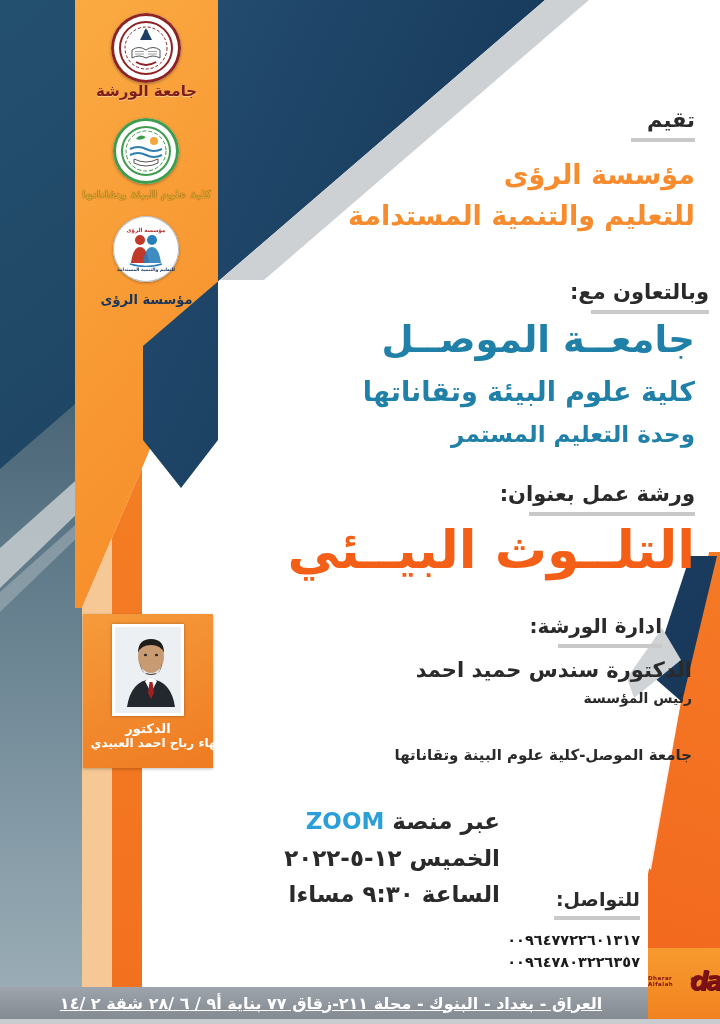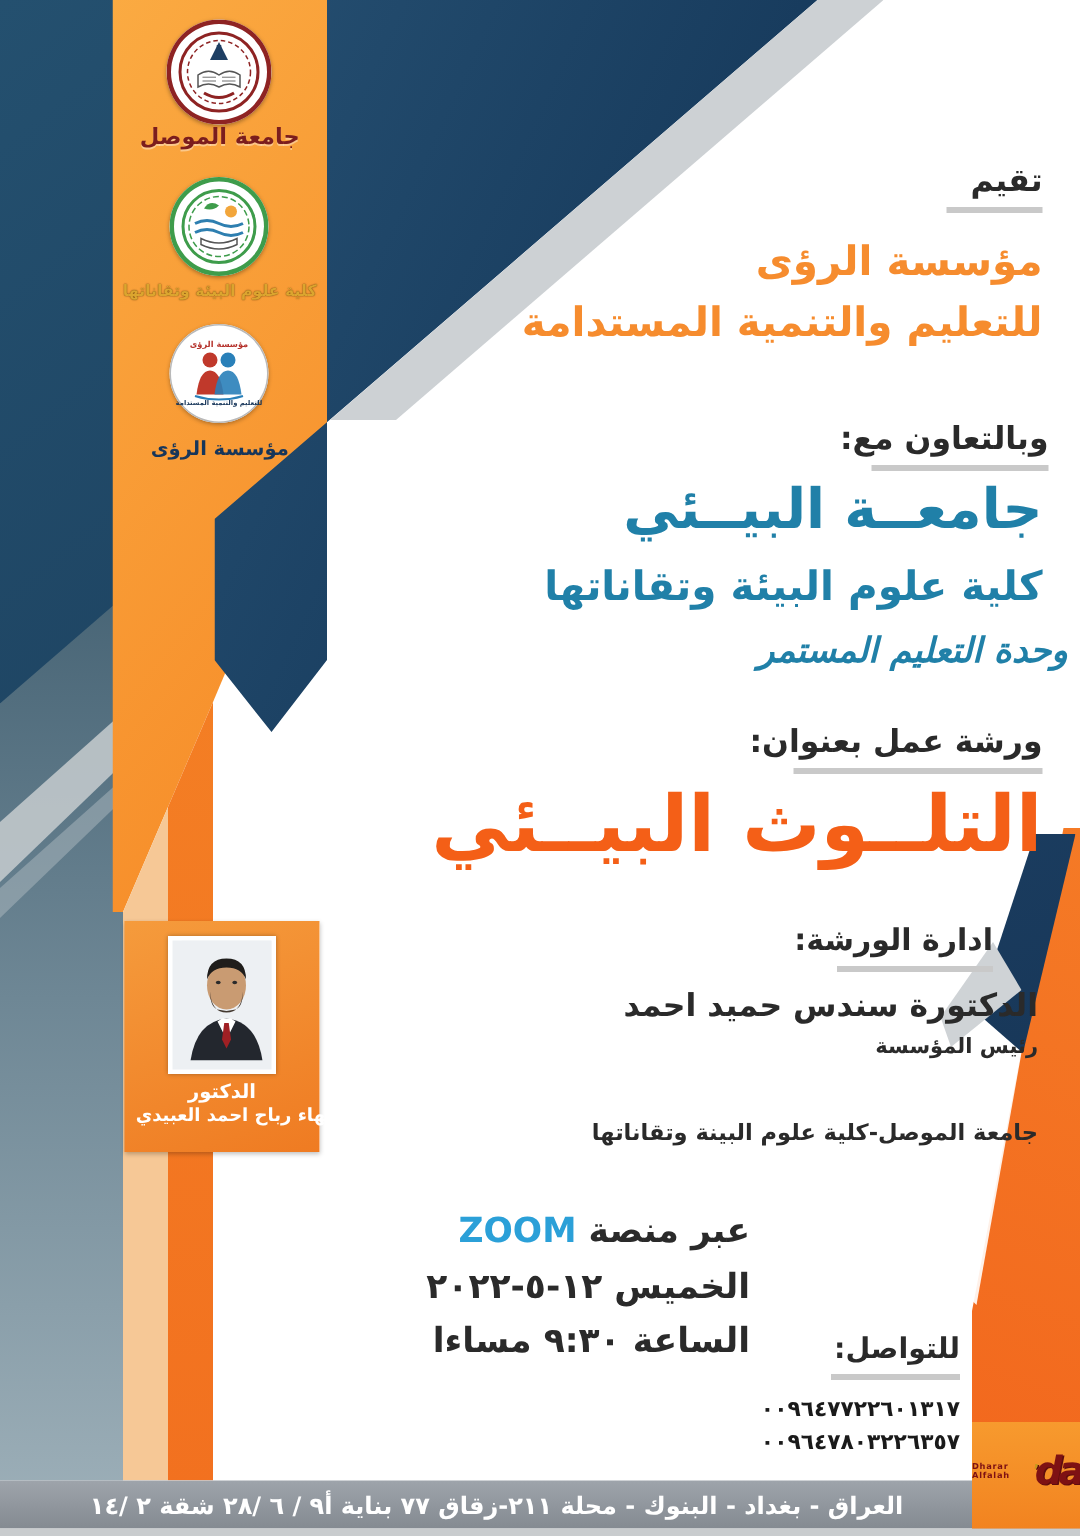--- a/index.html
+++ b/index.html
@@ -33,21 +33,21 @@
   .right-white-line{background:#ffffff;opacity:.9;
     clip-path:polygon(703px 556px,707px 556px,651px 870px,647px 866px);}
   .right-navy{background:linear-gradient(160deg,#26517A,#132F4E);
     clip-path:polygon(690px 556px,717px 556px,682px 702px,651px 675px);}
   .right-gray{background:#CFD3D6;
     clip-path:polygon(662px 628px,681px 660px,634px 698px,627px 678px);}
   
   .footer-bar{position:absolute;left:0;top:987px;width:720px;height:32px;
     background:linear-gradient(180deg,#9EA4AB,#848A91);display:flex;align-items:center;justify-content:center;
     padding:0 84px 0 26px;box-sizing:border-box;}
-  .footer-bar span{color:#ffffff;font-weight:bold;font-size:16px;white-space:nowrap;}
+  .footer-bar span{color:#ffffff;font-weight:bold;font-size:16px;white-space:nowrap;text-decoration:underline;}
   .footer-substrip{position:absolute;left:0;top:1019px;width:720px;height:5px;background:#C9CCCE;}
   .footer-logo-block{position:absolute;left:648px;top:948px;width:72px;height:71px;
     background:linear-gradient(180deg,#F79A2E,#F28320);display:flex;flex-direction:row;
     align-items:center;justify-content:flex-end;padding-bottom:6px;box-sizing:border-box;}
   .footer-logo-mark{font-weight:900;font-style:italic;font-size:26px;line-height:22px;color:#7E1113;
     letter-spacing:-3px;direction:ltr;text-shadow:1px 1px 0 #5f0d0e;}
   .footer-logo-mark em{font-style:normal;color:#C8991C;font-size:10px;vertical-align:top;}
   .footer-logo-caption{font-size:5.5px;color:#7E1113;font-weight:bold;letter-spacing:.5px;direction:ltr;}
   
   .logos{position:absolute;left:75px;top:0;width:143px;}
@@ -108,21 +108,21 @@
         <path d="M28 8 L34 20 L22 20 Z" fill="#1E3F63"></path>
         <rect x="26.5" y="10" width="3" height="10" fill="#1E3F63"></rect>
         <path d="M14 30 Q21 25 28 30 Q35 25 42 30 L42 38 Q35 34 28 38 Q21 34 14 38 Z" fill="#ffffff" stroke="#555" stroke-width="1"></path>
         <line x1="17" y1="31.5" x2="26" y2="31.5" stroke="#888" stroke-width=".8"></line>
         <line x1="17" y1="34" x2="26" y2="34" stroke="#888" stroke-width=".8"></line>
         <line x1="30" y1="31.5" x2="39" y2="31.5" stroke="#888" stroke-width=".8"></line>
         <line x1="30" y1="34" x2="39" y2="34" stroke="#888" stroke-width=".8"></line>
         <path d="M18 42 Q28 48 38 42" fill="none" stroke="#8E2323" stroke-width="2"></path>
       </svg>
     </div>
-    <div class="calli-uom">جامعة الموصل</div>
+    <div class="calli-uom">جامعة الورشة</div>
     <div class="logo-circle logo-college">
       <svg width="52" height="52" viewBox="0 0 52 52">
         <circle cx="26" cy="26" r="24" fill="#ffffff" stroke="#3E9C4B" stroke-width="2"></circle>
         <circle cx="26" cy="26" r="20" fill="none" stroke="#3E9C4B" stroke-width="1" stroke-dasharray="4 2"></circle>
         <circle cx="34" cy="16" r="4" fill="#F2A63B"></circle>
         <path d="M10 24 Q18 20 26 24 Q34 28 42 24" fill="none" stroke="#2E7FB0" stroke-width="2"></path>
         <path d="M10 30 Q18 26 26 30 Q34 34 42 30" fill="none" stroke="#2E7FB0" stroke-width="2"></path>
         <path d="M14 38 Q26 44 38 38 L38 34 Q26 40 14 34 Z" fill="#ffffff" stroke="#555" stroke-width="1"></path>
         <path d="M16 14 Q20 8 26 12 Q22 16 16 14 Z" fill="#3E9C4B"></path>
       </svg>
@@ -144,27 +144,27 @@
 
   <div class="tb" style="right:25px;top:108px;font-size:21px;">
     <span>تقيم</span>
     <div class="rule" style="width:64px;"></div>
   </div>
   <div class="tb org-orange" style="right:25px;top:154px;font-size:27px;line-height:41px;">
     <div>مؤسسة الرؤى</div>
     <div>للتعليم والتنمية المستدامة</div>
   </div>
 
-  <div class="tb" style="right:21px;top:280px;font-size:21px;">
+  <div class="tb" style="right:11px;top:280px;font-size:21px;">
     <span>وبالتعاون مع:</span>
     <div class="rule" style="width:118px;"></div>
   </div>
-  <div class="tb teal" style="right:25px;top:318px;font-size:37px;">جامعــة البيــئي</div>
+  <div class="tb teal" style="right:25px;top:318px;font-size:37px;">جامعــة الموصــل</div>
   <div class="tb teal" style="right:25px;top:376px;font-size:27px;">كلية علوم البيئة وتقاناتها</div>
-  <div class="tb teal" style="right:8px;top:421px;font-size:23px;font-style:italic;">وحدة التعليم المستمر</div>
+  <div class="tb teal" style="right:25px;top:421px;font-size:23px;">وحدة التعليم المستمر</div>
 
   <div class="tb" style="right:25px;top:482px;font-size:21px;">
     <span>ورشة عمل بعنوان:</span>
     <div class="rule" style="width:166px;"></div>
   </div>
   <div class="tb big-title" style="right:25px;top:520px;">التلــوث البيــئي</div>
 
   <div class="tb" style="right:58px;top:614px;font-size:20px;">
     <span>ادارة الورشة:</span>
     <div class="rule" style="width:104px;"></div>

